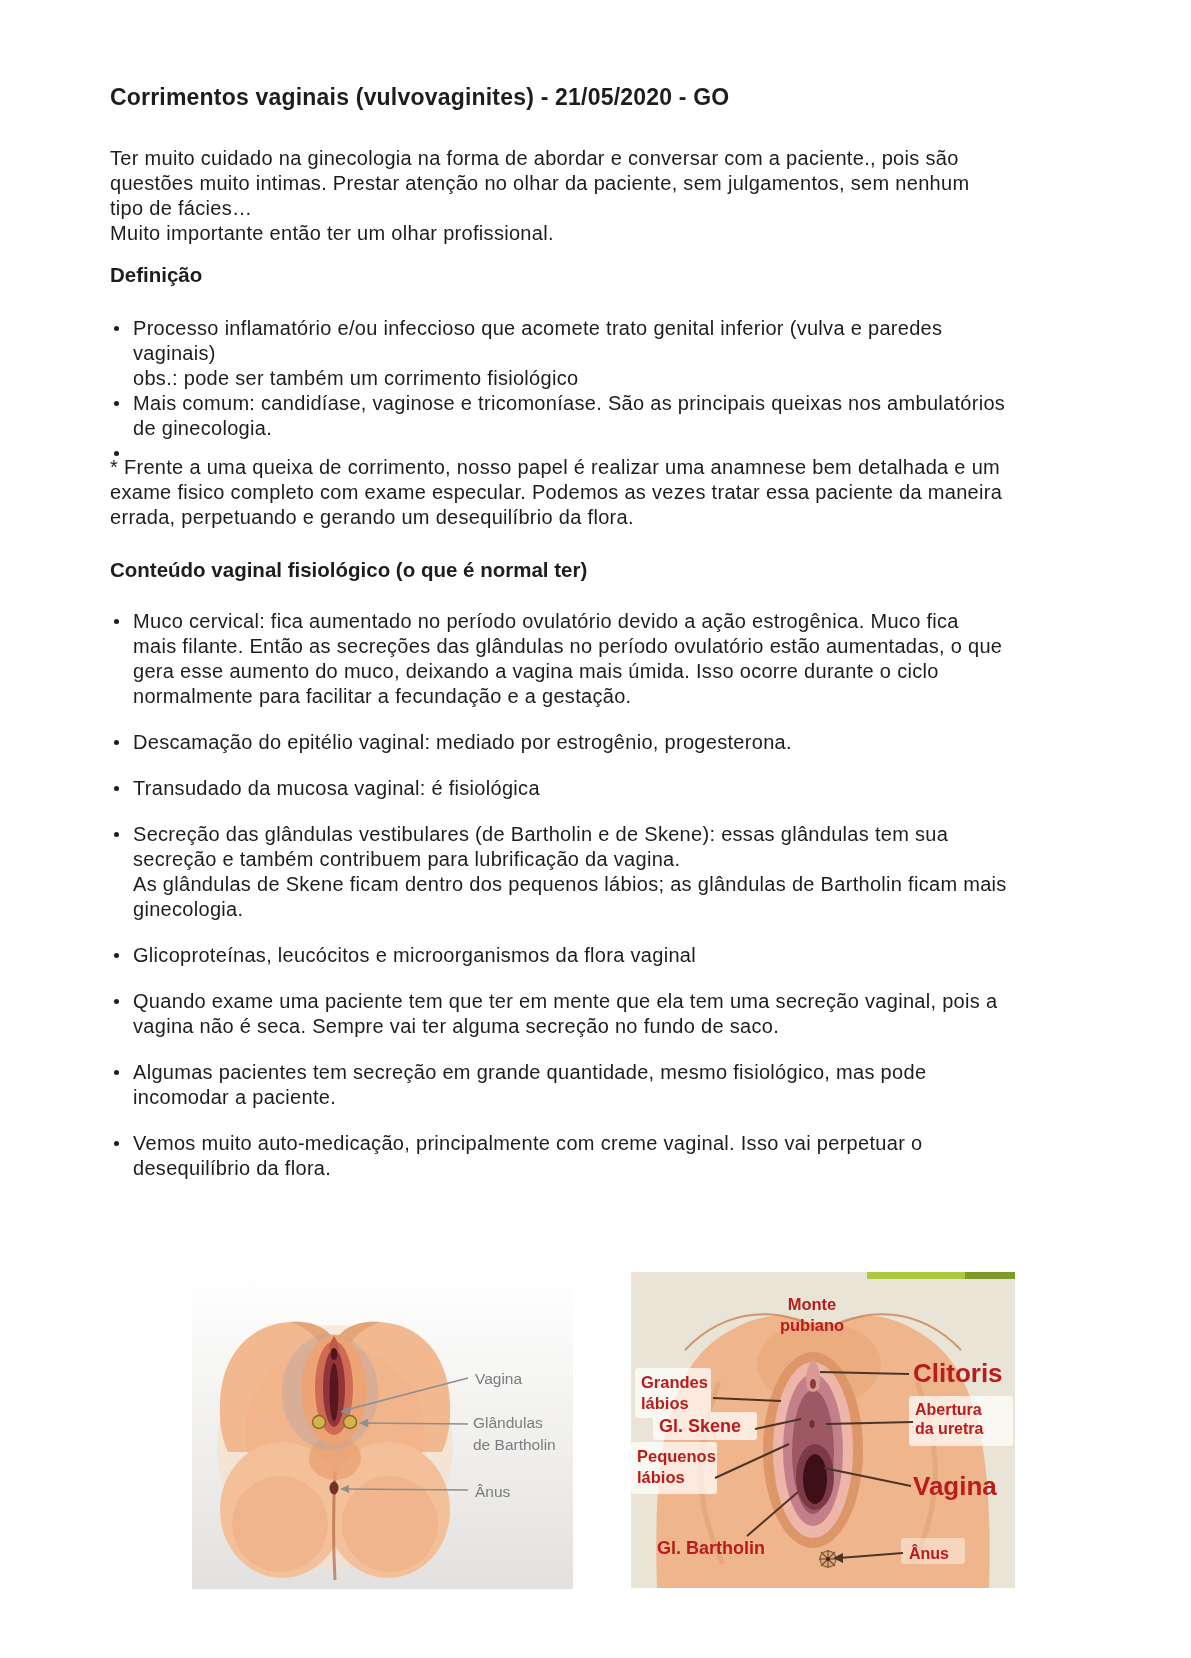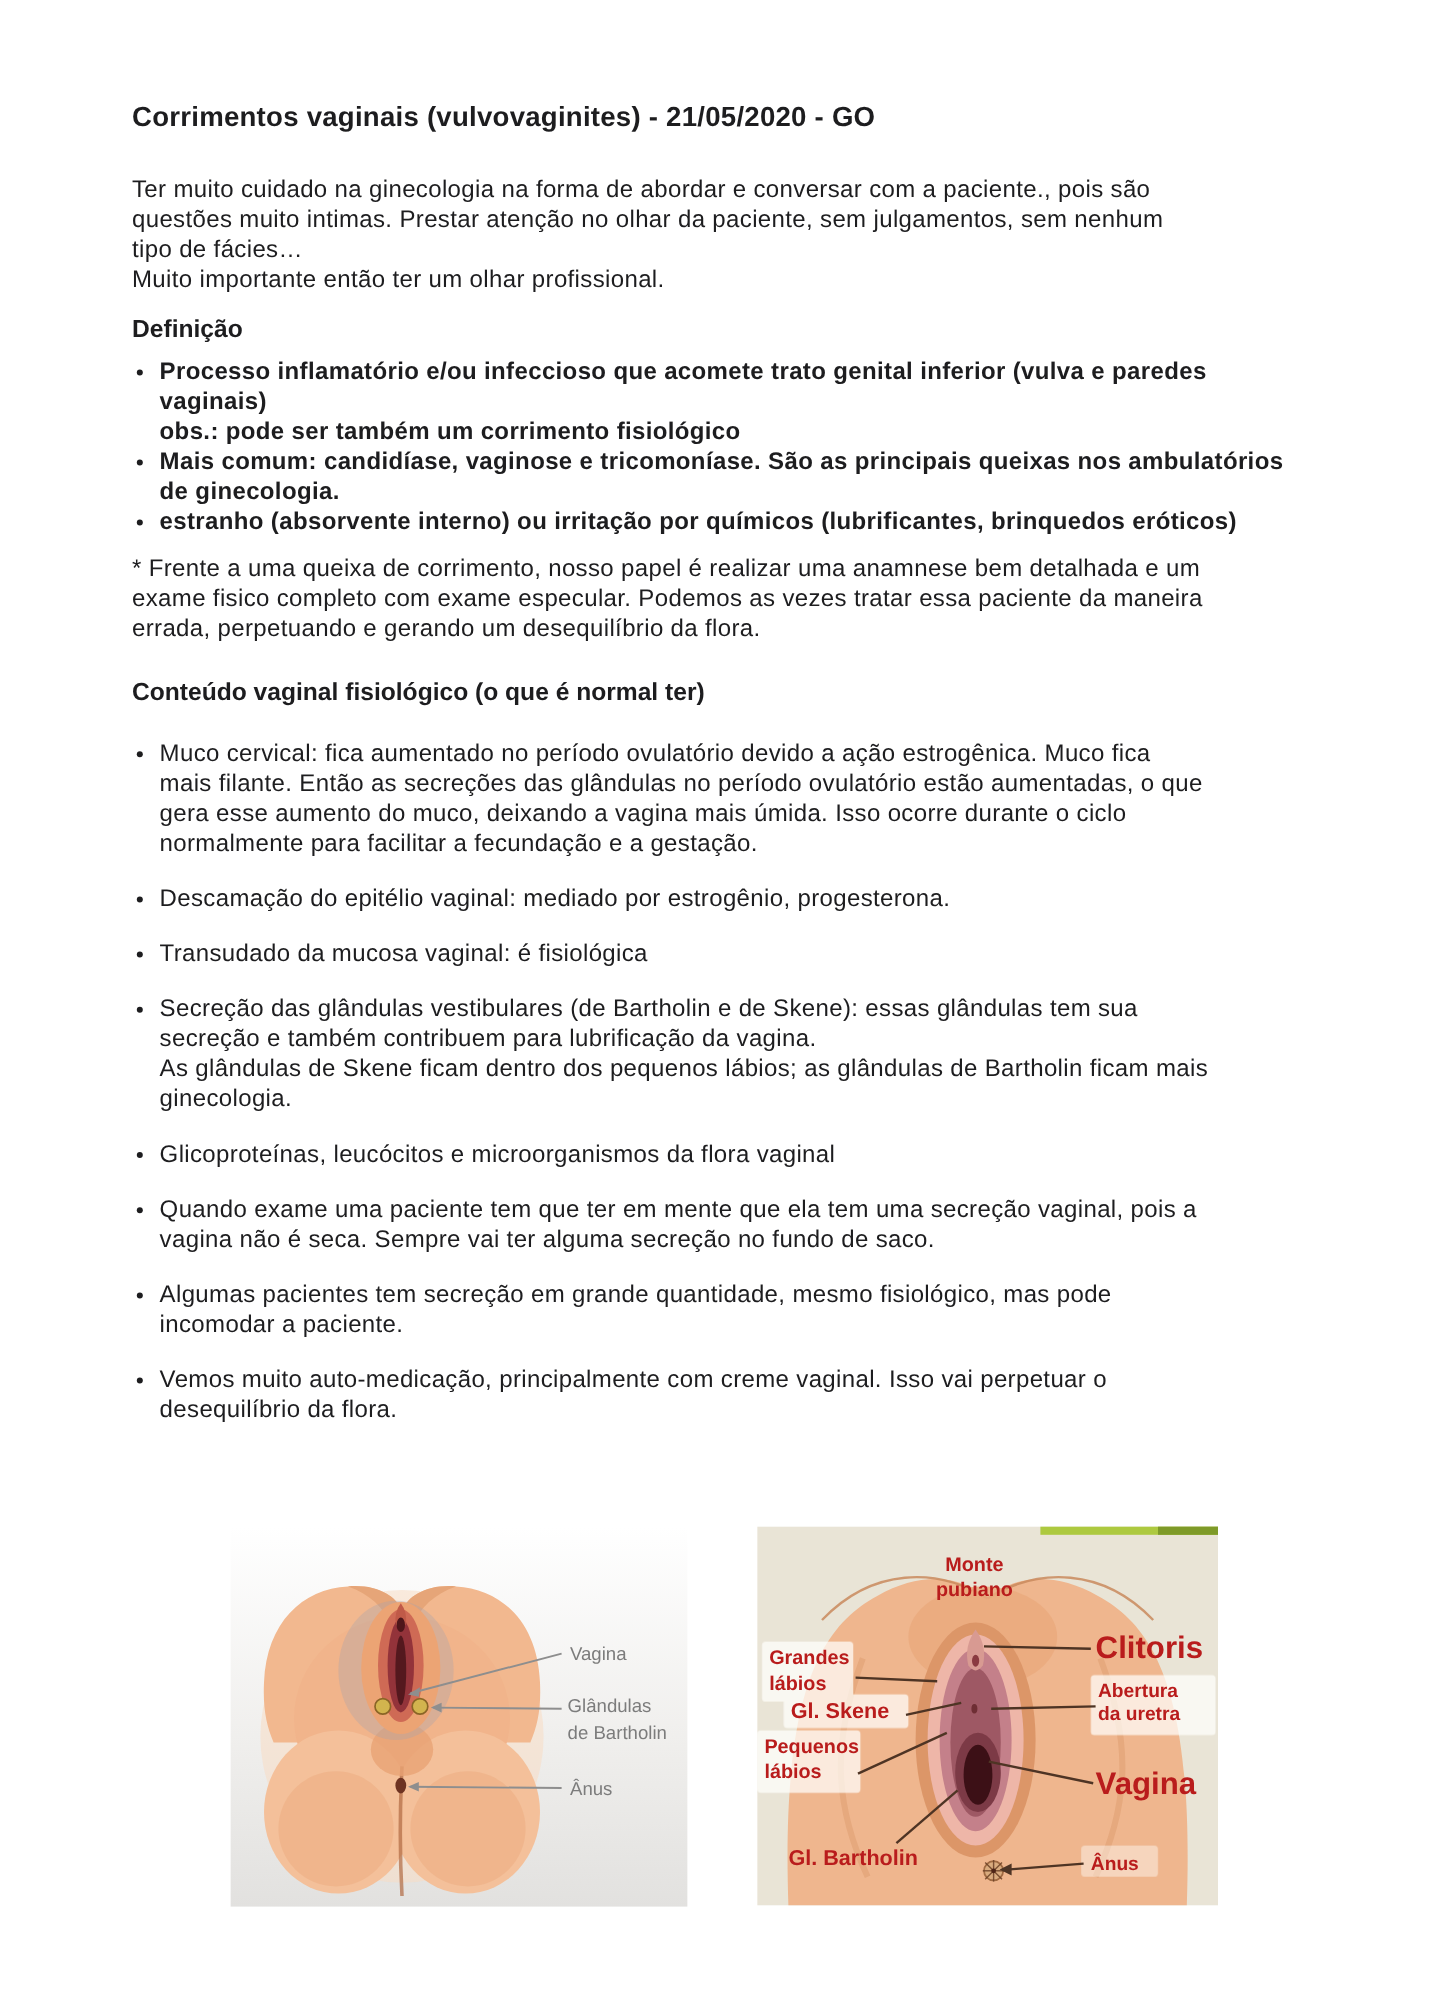--- a/index.html
+++ b/index.html
@@ -7,21 +7,21 @@
         font-family:"Liberation Sans",sans-serif;color:#1d1d1f;}
   .content{position:absolute;left:110px;top:0;width:990px;}
   .title{margin:0;padding-top:83px;font-size:23px;line-height:29px;font-weight:bold;letter-spacing:.2px;}
   .body-text{font-size:20px;line-height:25px;letter-spacing:.3px;}
   .tl{display:block;white-space:nowrap;}
   .intro{margin:34px 0 0 0;}
   .heading{margin:0;font-size:20.5px;line-height:26px;font-weight:bold;}
   .h-def{margin-top:16px;}
   .h-cont{margin-top:27px;}
   ul.list{margin:0;padding:0;list-style:none;}
-  ul.def-list{margin-top:10px;font-weight:bold;}
+  ul.def-list{margin-top:28px;}
   ul.cont-list{margin-top:26px;}
   ul.list li{position:relative;padding-left:23px;}
   ul.list li::before{content:"";position:absolute;left:4px;top:10px;width:5px;height:5px;
         border-radius:50%;background:#1d1d1f;}
   ul.cont-list li + li{margin-top:21px;}
   .note{margin:14px 0 0 0;}
   .figures-row{position:absolute;top:1272px;left:0;width:1191px;height:317px;}
   .fig{position:absolute;top:0;margin:0;padding:0;}
   .fig svg{display:block;}
   .fig-left{left:192px;width:381px;height:317px;}
@@ -56,21 +56,20 @@
       <li>
           <span class="tl">Processo inflamatório e/ou infeccioso que acomete trato genital inferior (vulva e paredes</span>
           <span class="tl">vaginais)</span>
           <span class="tl">obs.: pode ser também um corrimento fisiológico</span>
         </li>
       <li>
           <span class="tl">Mais comum: candidíase, vaginose e tricomoníase. São as principais queixas nos ambulatórios</span>
           <span class="tl">de ginecologia.</span>
         </li>
       <li>
-          <span class="tl">estranho (absorvente interno) ou irritação por químicos (lubrificantes, brinquedos eróticos)</span>
         </li>
     </ul>
 
     <p class="note body-text">
         <span class="tl">* Frente a uma queixa de corrimento, nosso papel é realizar uma anamnese bem detalhada e um</span>
         <span class="tl">exame fisico completo com exame especular. Podemos as vezes tratar essa paciente da maneira</span>
         <span class="tl">errada, perpetuando e gerando um desequilíbrio da flora.</span>
       </p>
 
     <h2 class="heading h-cont">Conteúdo vaginal fisiológico (o que é normal ter)</h2>

